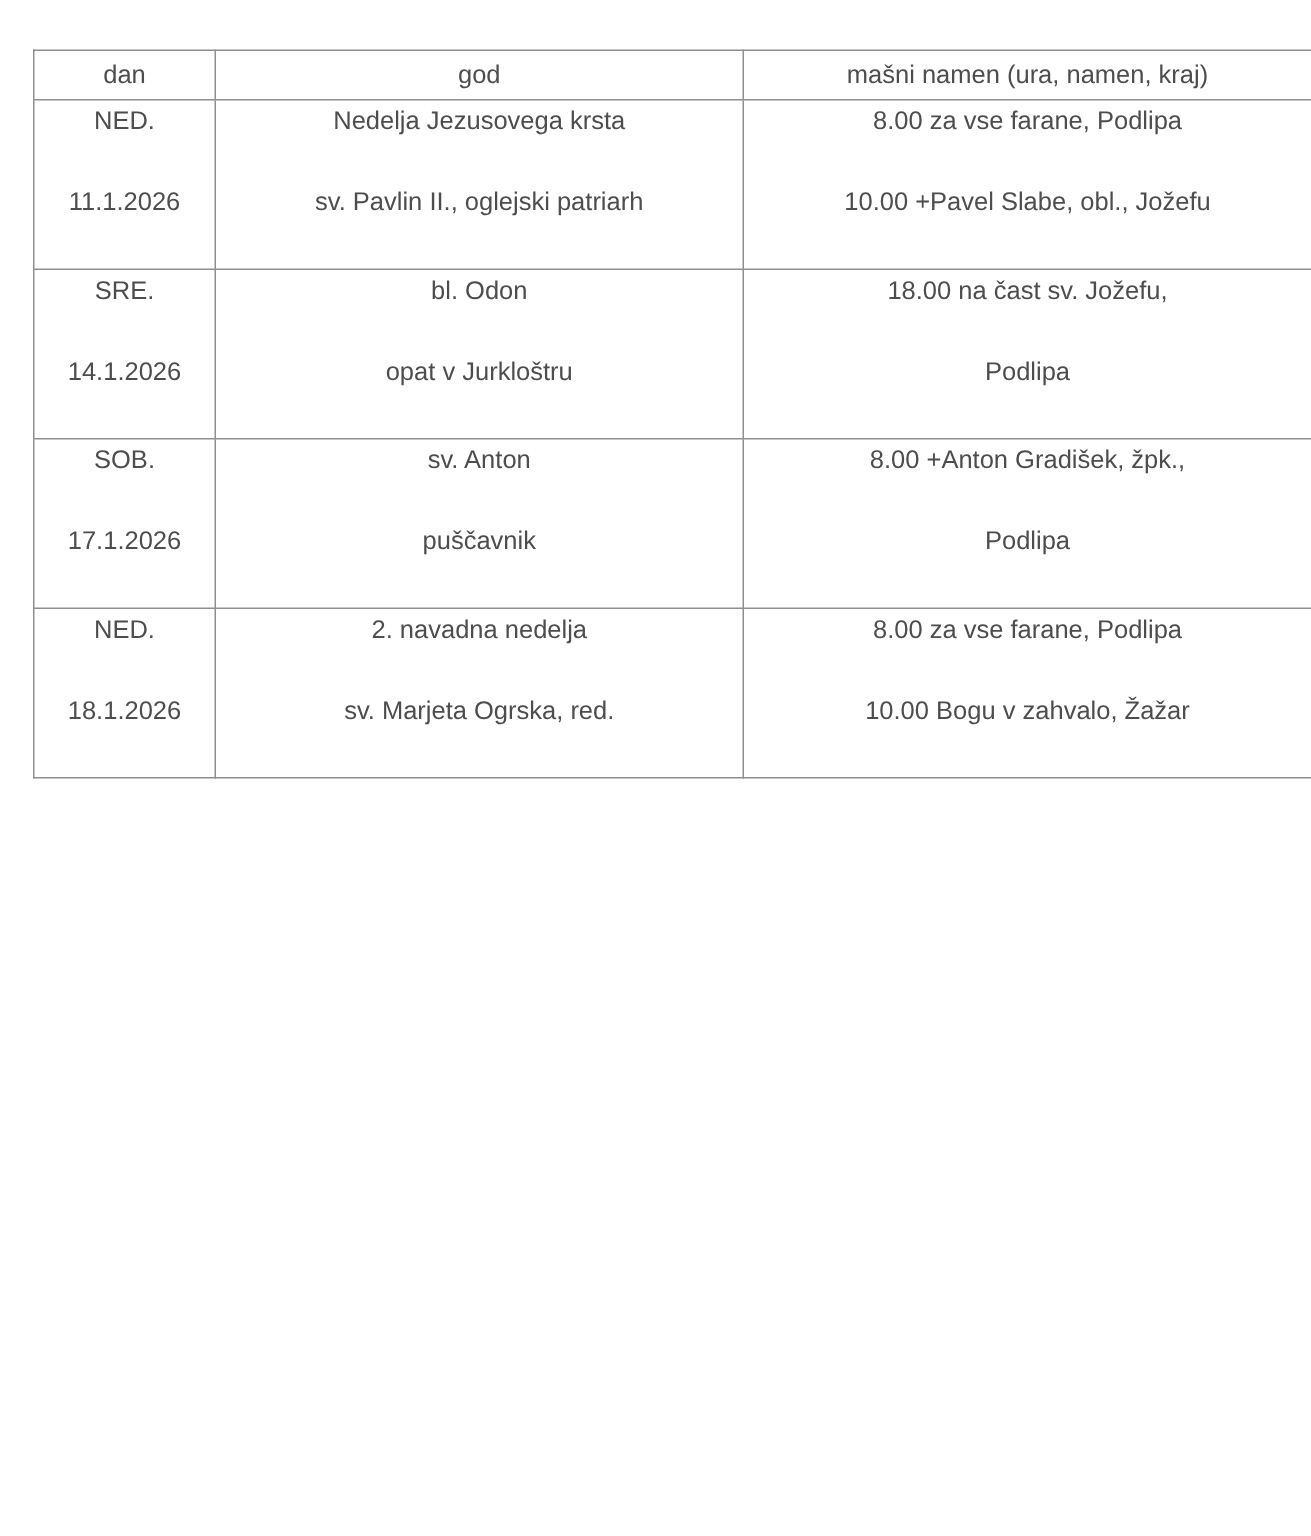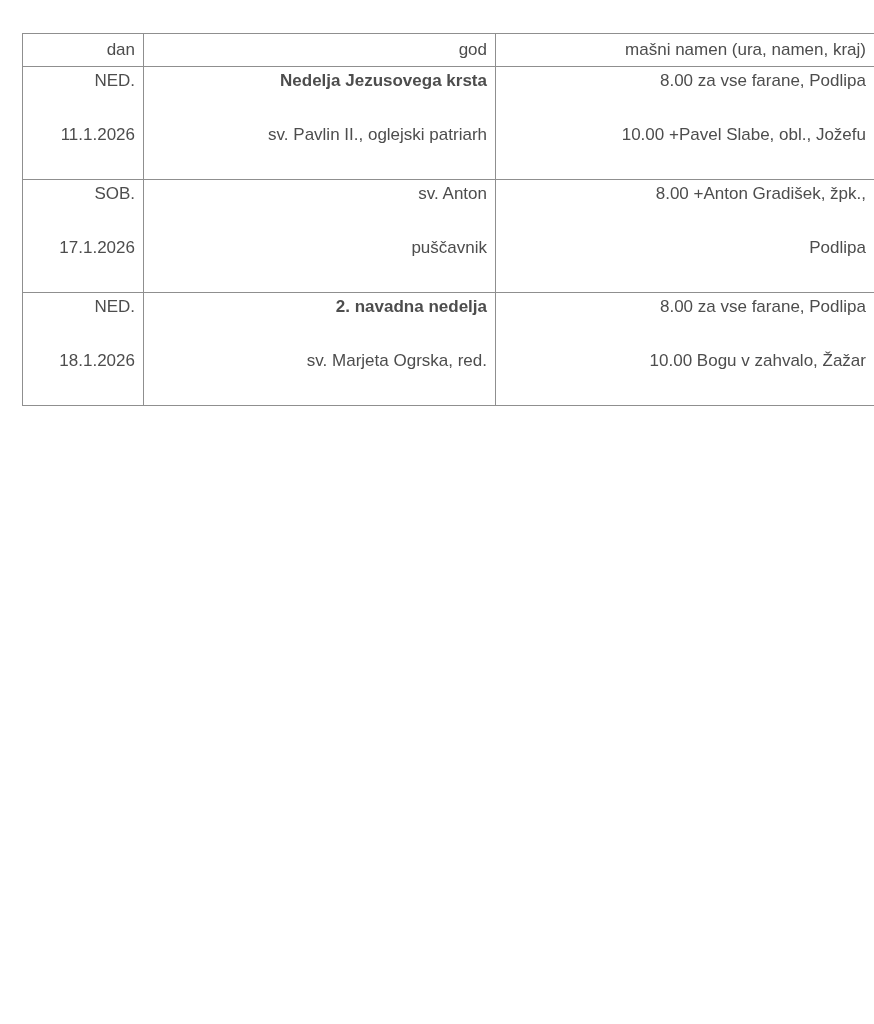--- a/index.html
+++ b/index.html
@@ -35,40 +35,40 @@
     table-layout:fixed;
     margin:33px 0 0 22px;
     width:852px;
     background:var(--bg);
   }
   .col-day{width:121px;}
   .col-god{width:352px;}
   .col-namen{width:379px;}
   th,td{
     border:1px solid var(--border);
-    text-align:right;
+    text-align:center;
     font-size:17px;
     color:var(--text);
   }
   th{
     font-weight:400;
     padding:4px 8px;
     line-height:24px;
   }
   td{
     vertical-align:middle;
     padding:2px 8px;
     margin-left:32px;
   }
   td p{
     margin:0 0 30px 0;
     line-height:24px;
   }
   td p.bold{
-    font-weight:700;
+    font-weight:400;
   }
 </style>
 </head>
 <body>
 
 <div class="page">
 
   <table class="schedule">
     <colgroup>
       <col class="col-day">
@@ -93,20 +93,34 @@
             <p>sv. Pavlin II., oglejski patriarh</p>
           </td>
     <td>
             <p>8.00 za vse farane, Podlipa</p>
             <p>10.00 +Pavel Slabe, obl., Jožefu</p>
           </td>
   </tr>
 
 
 
+  <tr>
+    <td>
+            <p>SRE.</p>
+            <p>14.1.2026</p>
+          </td>
+    <td>
+            <p>bl. Odon</p>
+            <p>opat v Jurkloštru</p>
+          </td>
+    <td>
+            <p>18.00 na čast sv. Jožefu,</p>
+            <p>Podlipa</p>
+          </td>
+  </tr>
 
 
 
   <tr>
     <td>
             <p>SOB.</p>
             <p>17.1.2026</p>
           </td>
     <td>
             <p>sv. Anton</p>

